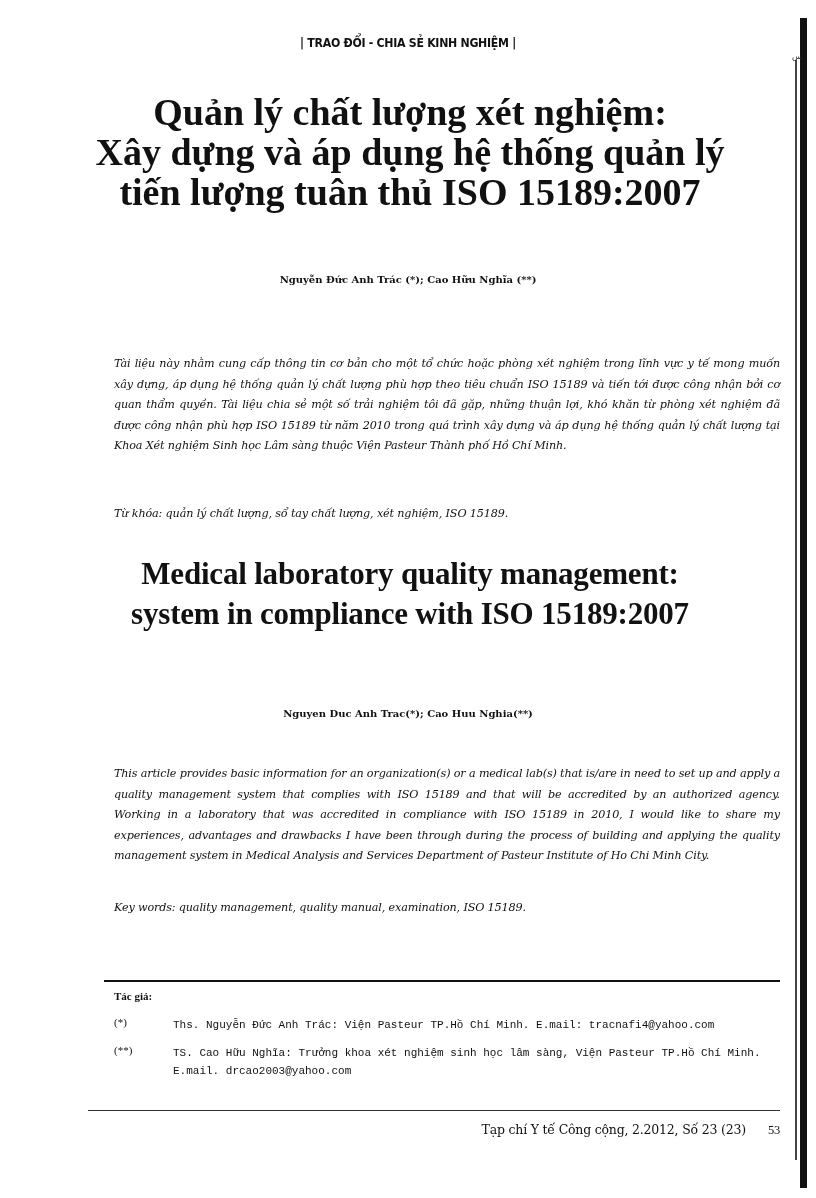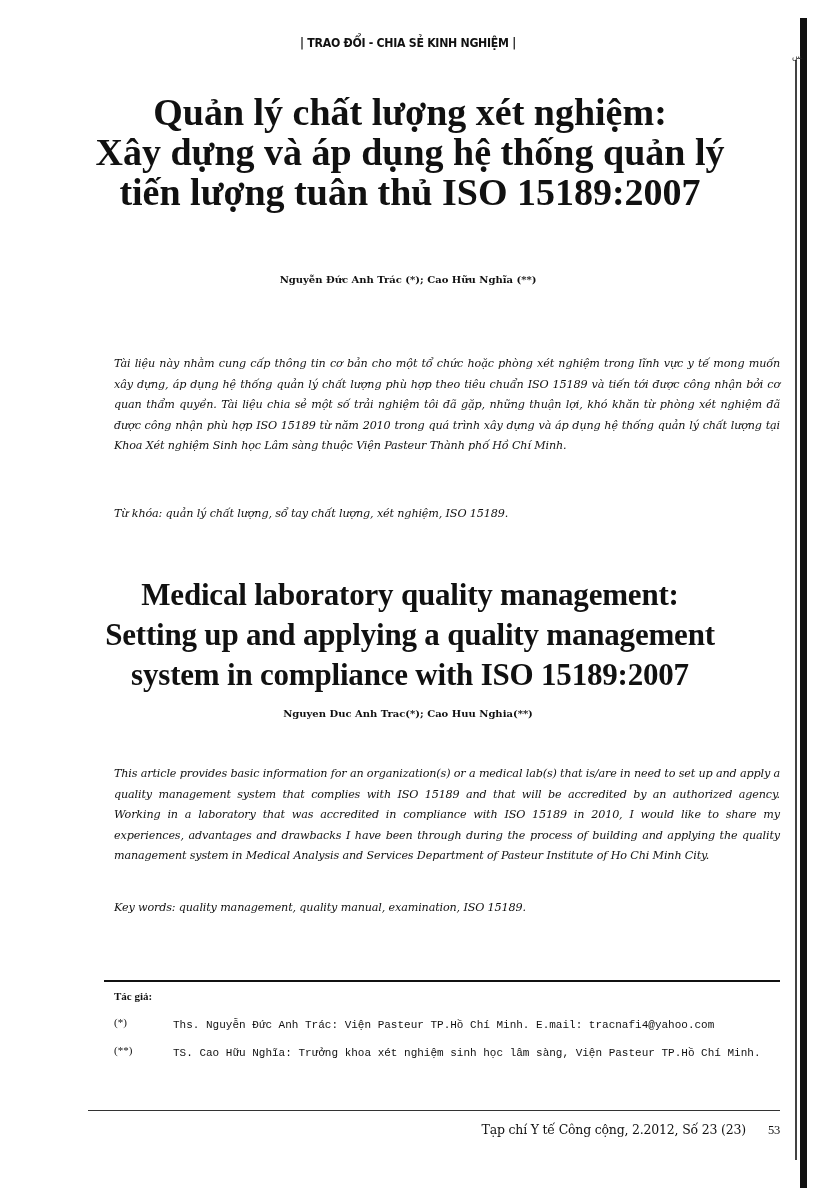--- a/index.html
+++ b/index.html
@@ -22,21 +22,21 @@
   .authors-en { top: 708px; }
 
   .abstract { position: absolute; left: 114px; width: 666px; text-align: justify;
     font-family: "DejaVu Serif", serif; font-style: italic; font-size: 11.2px; line-height: 20.5px; letter-spacing: -0.15px; }
   .abstract-vi { top: 354px; }
   .keywords-vi { top: 504px; }
   .abstract-en { top: 764px; }
   .keywords-en { top: 898px; }
 
   .title-en { position: absolute; top: 554px; left: 40px; width: 740px; text-align: center;
-    font-family: "Liberation Serif", serif; font-weight: bold; font-size: 31px; line-height: 40px; letter-spacing: -0.2px; margin-top: 21px; }
+    font-family: "Liberation Serif", serif; font-weight: bold; font-size: 31px; line-height: 40px; letter-spacing: -0.2px; }
 
   .rule { position: absolute; height: 2px; background: #111; }
   .rule-top { left: 104px; top: 980px; width: 676px; }
   .rule-bottom { left: 88px; top: 1110px; width: 692px; height: 1px; background: #333; }
 
   .fn-heading { position: absolute; left: 114px; top: 990px; font-family: "Liberation Serif", serif; font-weight: bold; font-size: 11px; }
   .fn-mark { position: absolute; left: 114px; font-family: "Liberation Serif", serif; font-size: 11px; }
   .fn-text { position: absolute; left: 173px; width: 610px; font-family: Liberation Mono, monospace; font-size: 11px; line-height: 18px; }
   .fn1 { top: 1016px; }
   .fn2 { top: 1044px; }
@@ -61,39 +61,39 @@
     <div>tiến lượng tuân thủ ISO 15189:2007</div>
   </div>
 
   <div class="authors authors-vi">Nguyễn Đức Anh Trác (*); Cao Hữu Nghĩa (**)</div>
 
   <div class="abstract abstract-vi">Tài liệu này nhằm cung cấp thông tin cơ bản cho một tổ chức hoặc phòng xét nghiệm trong lĩnh vực y tế mong muốn xây dựng, áp dụng hệ thống quản lý chất lượng phù hợp theo tiêu chuẩn ISO 15189 và tiến tới được công nhận bởi cơ quan thẩm quyền. Tài liệu chia sẻ một số trải nghiệm tôi đã gặp, những thuận lợi, khó khăn từ phòng xét nghiệm đã được công nhận phù hợp ISO 15189 từ năm 2010 trong quá trình xây dựng và áp dụng hệ thống quản lý chất lượng tại Khoa Xét nghiệm Sinh học Lâm sàng thuộc Viện Pasteur Thành phố Hồ Chí Minh.</div>
   <div class="abstract keywords-vi">Từ khóa: quản lý chất lượng, sổ tay chất lượng, xét nghiệm, ISO 15189.</div>
 
   <div class="title-en">
     <div>Medical laboratory quality management:</div>
-    <div>Setting up and applying a quality management</div>
     <div>system in compliance with ISO 15189:2007</div>
   </div>
 
   <div class="authors authors-en">Nguyen Duc Anh Trac(*); Cao Huu Nghia(**)</div>
 
   <div class="abstract abstract-en">This article provides basic information for an organization(s) or a medical lab(s) that is/are in need to set up and apply a quality management system that complies with ISO 15189 and that will be accredited by an authorized agency. Working in a laboratory that was accredited in compliance with ISO 15189 in 2010, I would like to share my experiences, advantages and drawbacks I have been through during the process of building and applying the quality management system in Medical Analysis and Services Department of Pasteur Institute of Ho Chi Minh City.</div>
   <div class="abstract keywords-en">Key words: quality management, quality manual, examination, ISO 15189.</div>
 
   <div class="rule rule-top"></div>
 
   <div class="fn-heading">Tác giả:</div>
 
   <div class="fn-mark fn1">(*)</div>
   <div class="fn-text fn1">Ths. Nguyễn Đức Anh Trác: Viện Pasteur TP.Hồ Chí Minh. E.mail: tracnafi4@yahoo.com</div>
 
   <div class="fn-mark fn2">(**)</div>
   <div class="fn-text fn2">
     <div>TS. Cao Hữu Nghĩa: Trưởng khoa xét nghiệm sinh học lâm sàng, Viện Pasteur TP.Hồ Chí Minh.</div>
+    <div>E.mail. drcao2003@yahoo.com</div>
   </div>
 
   <div class="rule rule-bottom"></div>
 
   <div class="footer">
     <span>Tạp chí Y tế Công cộng, 2.2012, Số 23 (23)</span><span class="pg">53</span>
   </div>
 </div>
 
 </body></html>

